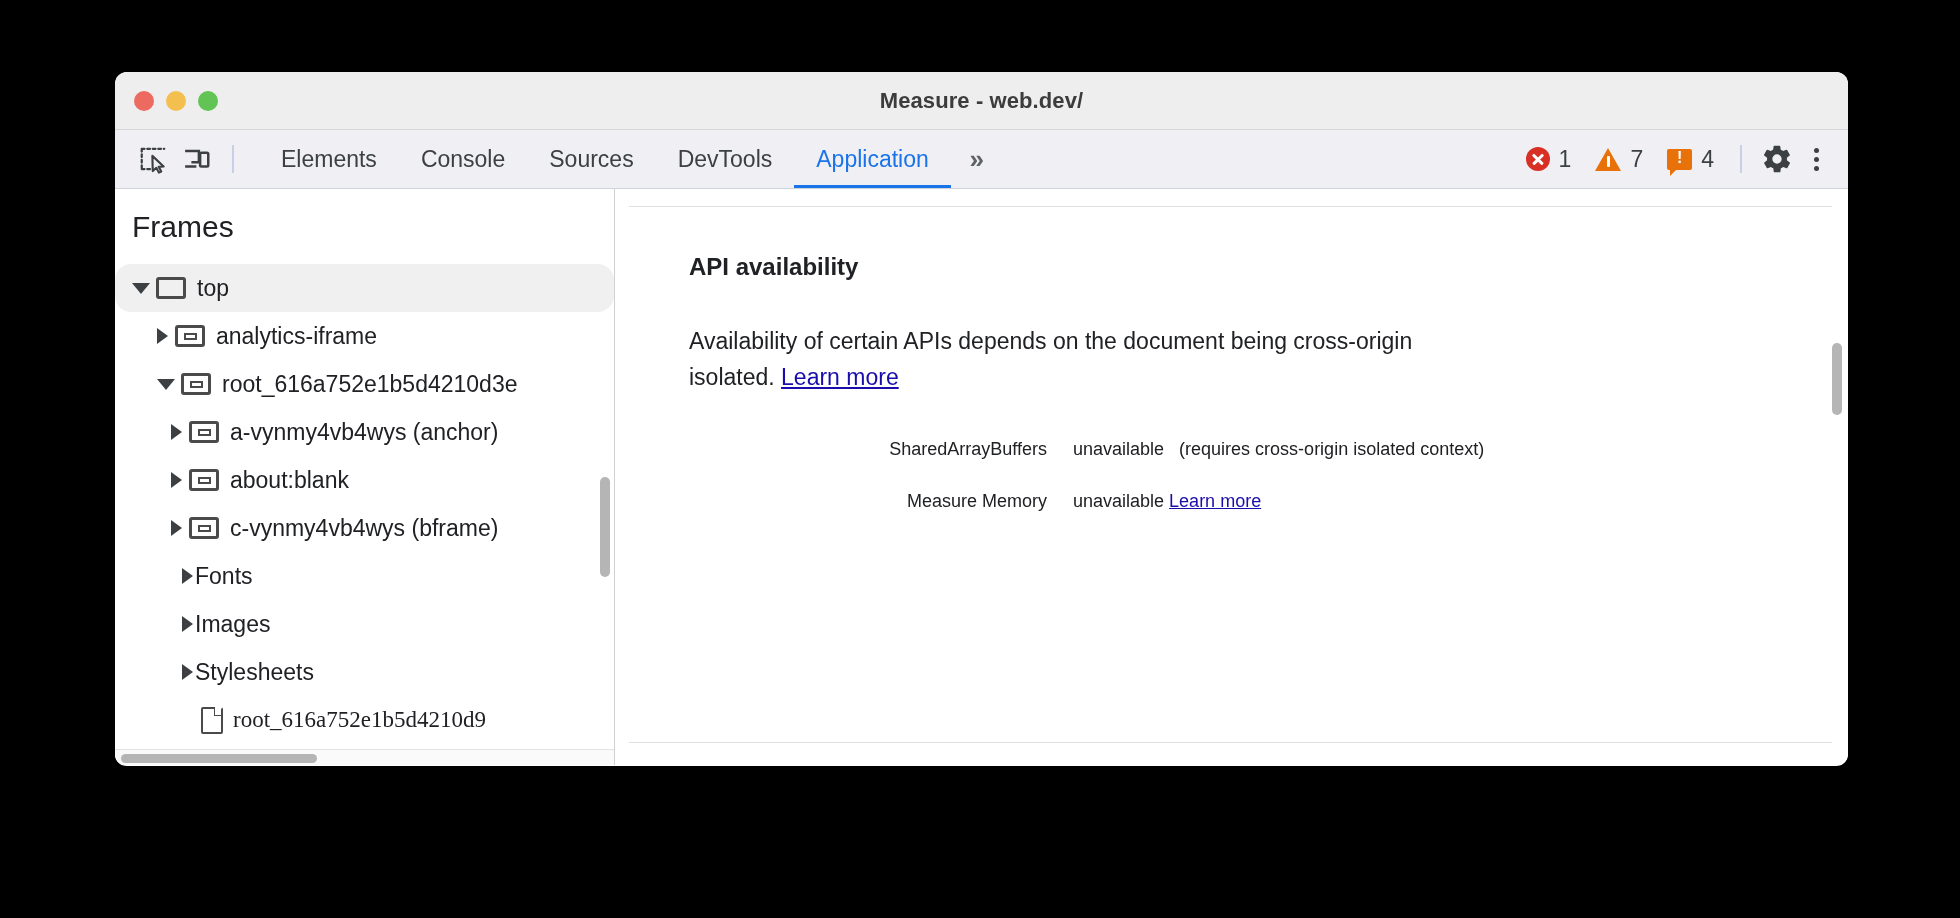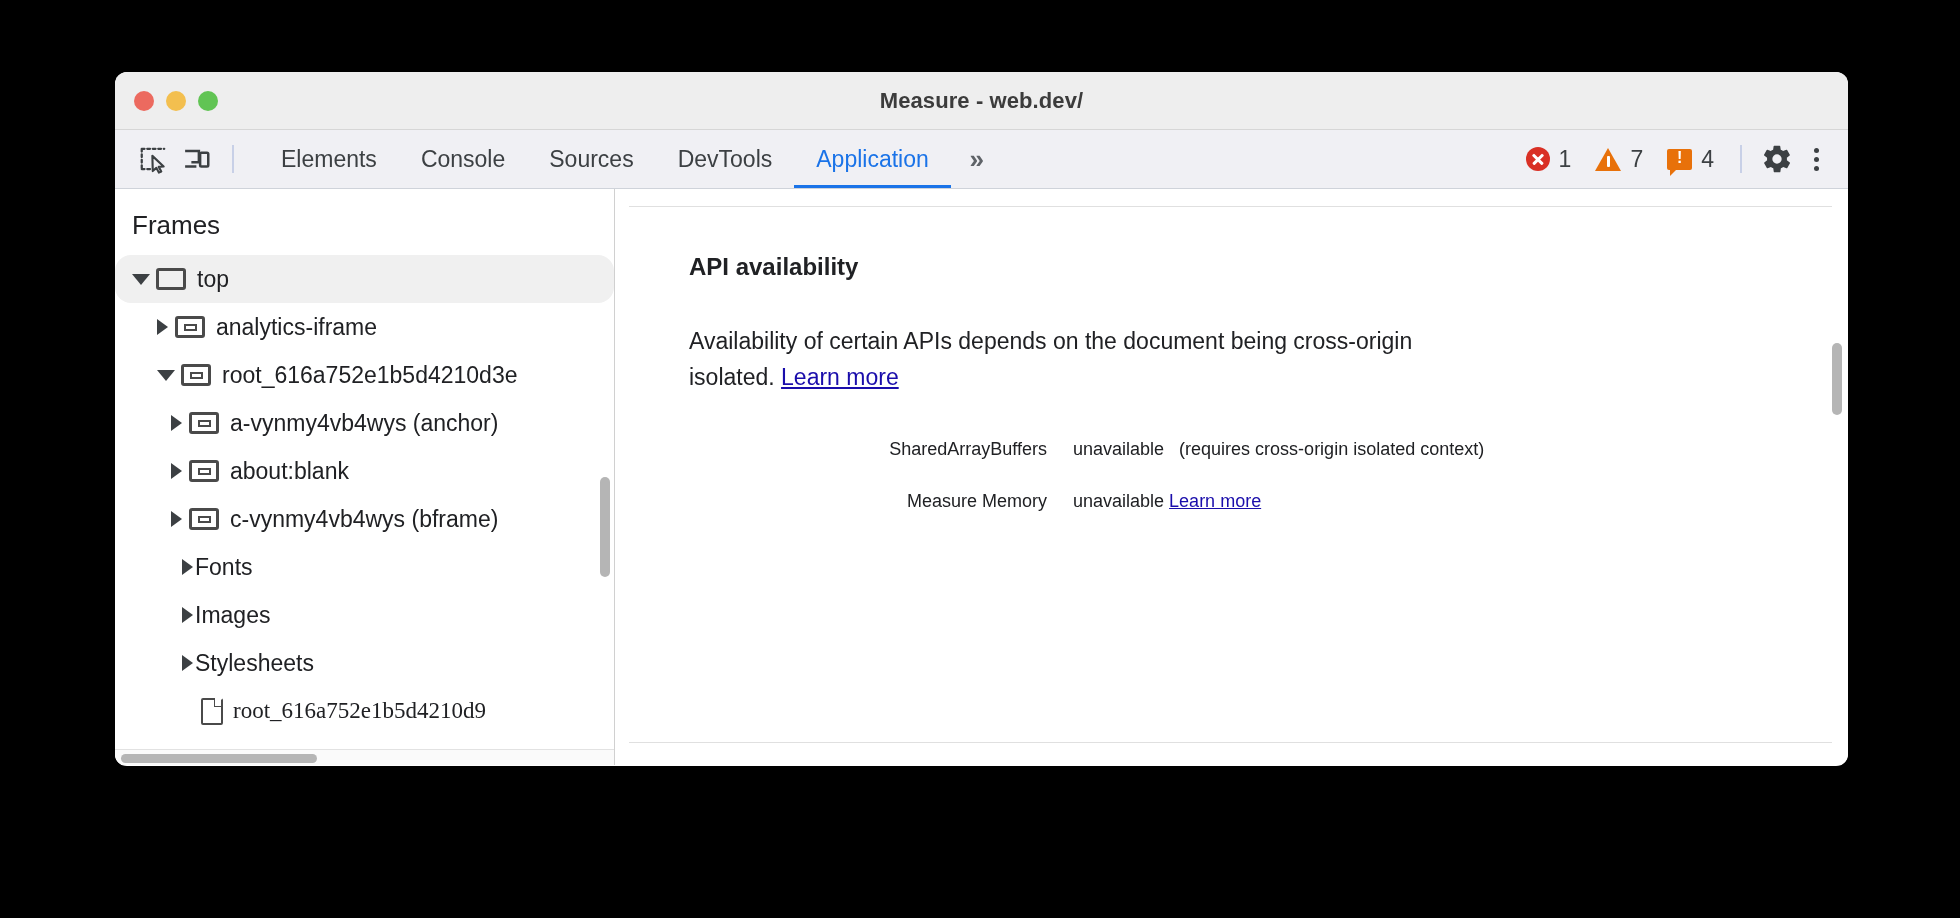--- a/index.html
+++ b/index.html
@@ -132,22 +132,22 @@
   
   .dt-body { display: flex; height: 576px; position: relative; }
 
   
   .sidebar {
     width: 500px; background: #fff;
     border-right: 1px solid #d0d0d0;
     position: relative; overflow: hidden;
   }
   .sb-header {
-    font-size: 26px; color: #202124;
-    padding: 21px 0 14px 17px;
+    font-size: 30px; color: #202124;
+    padding: 21px 0 20px 17px;
   }
   .tree { font-size: 23px; color: #202124; }
   .row {
     display: flex; align-items: center;
     height: 48px; white-space: nowrap;
     padding-right: 6px;
     border-radius: 16px;
   }
   .row.selected { background: #f0f0f0; }
   .arrow {

